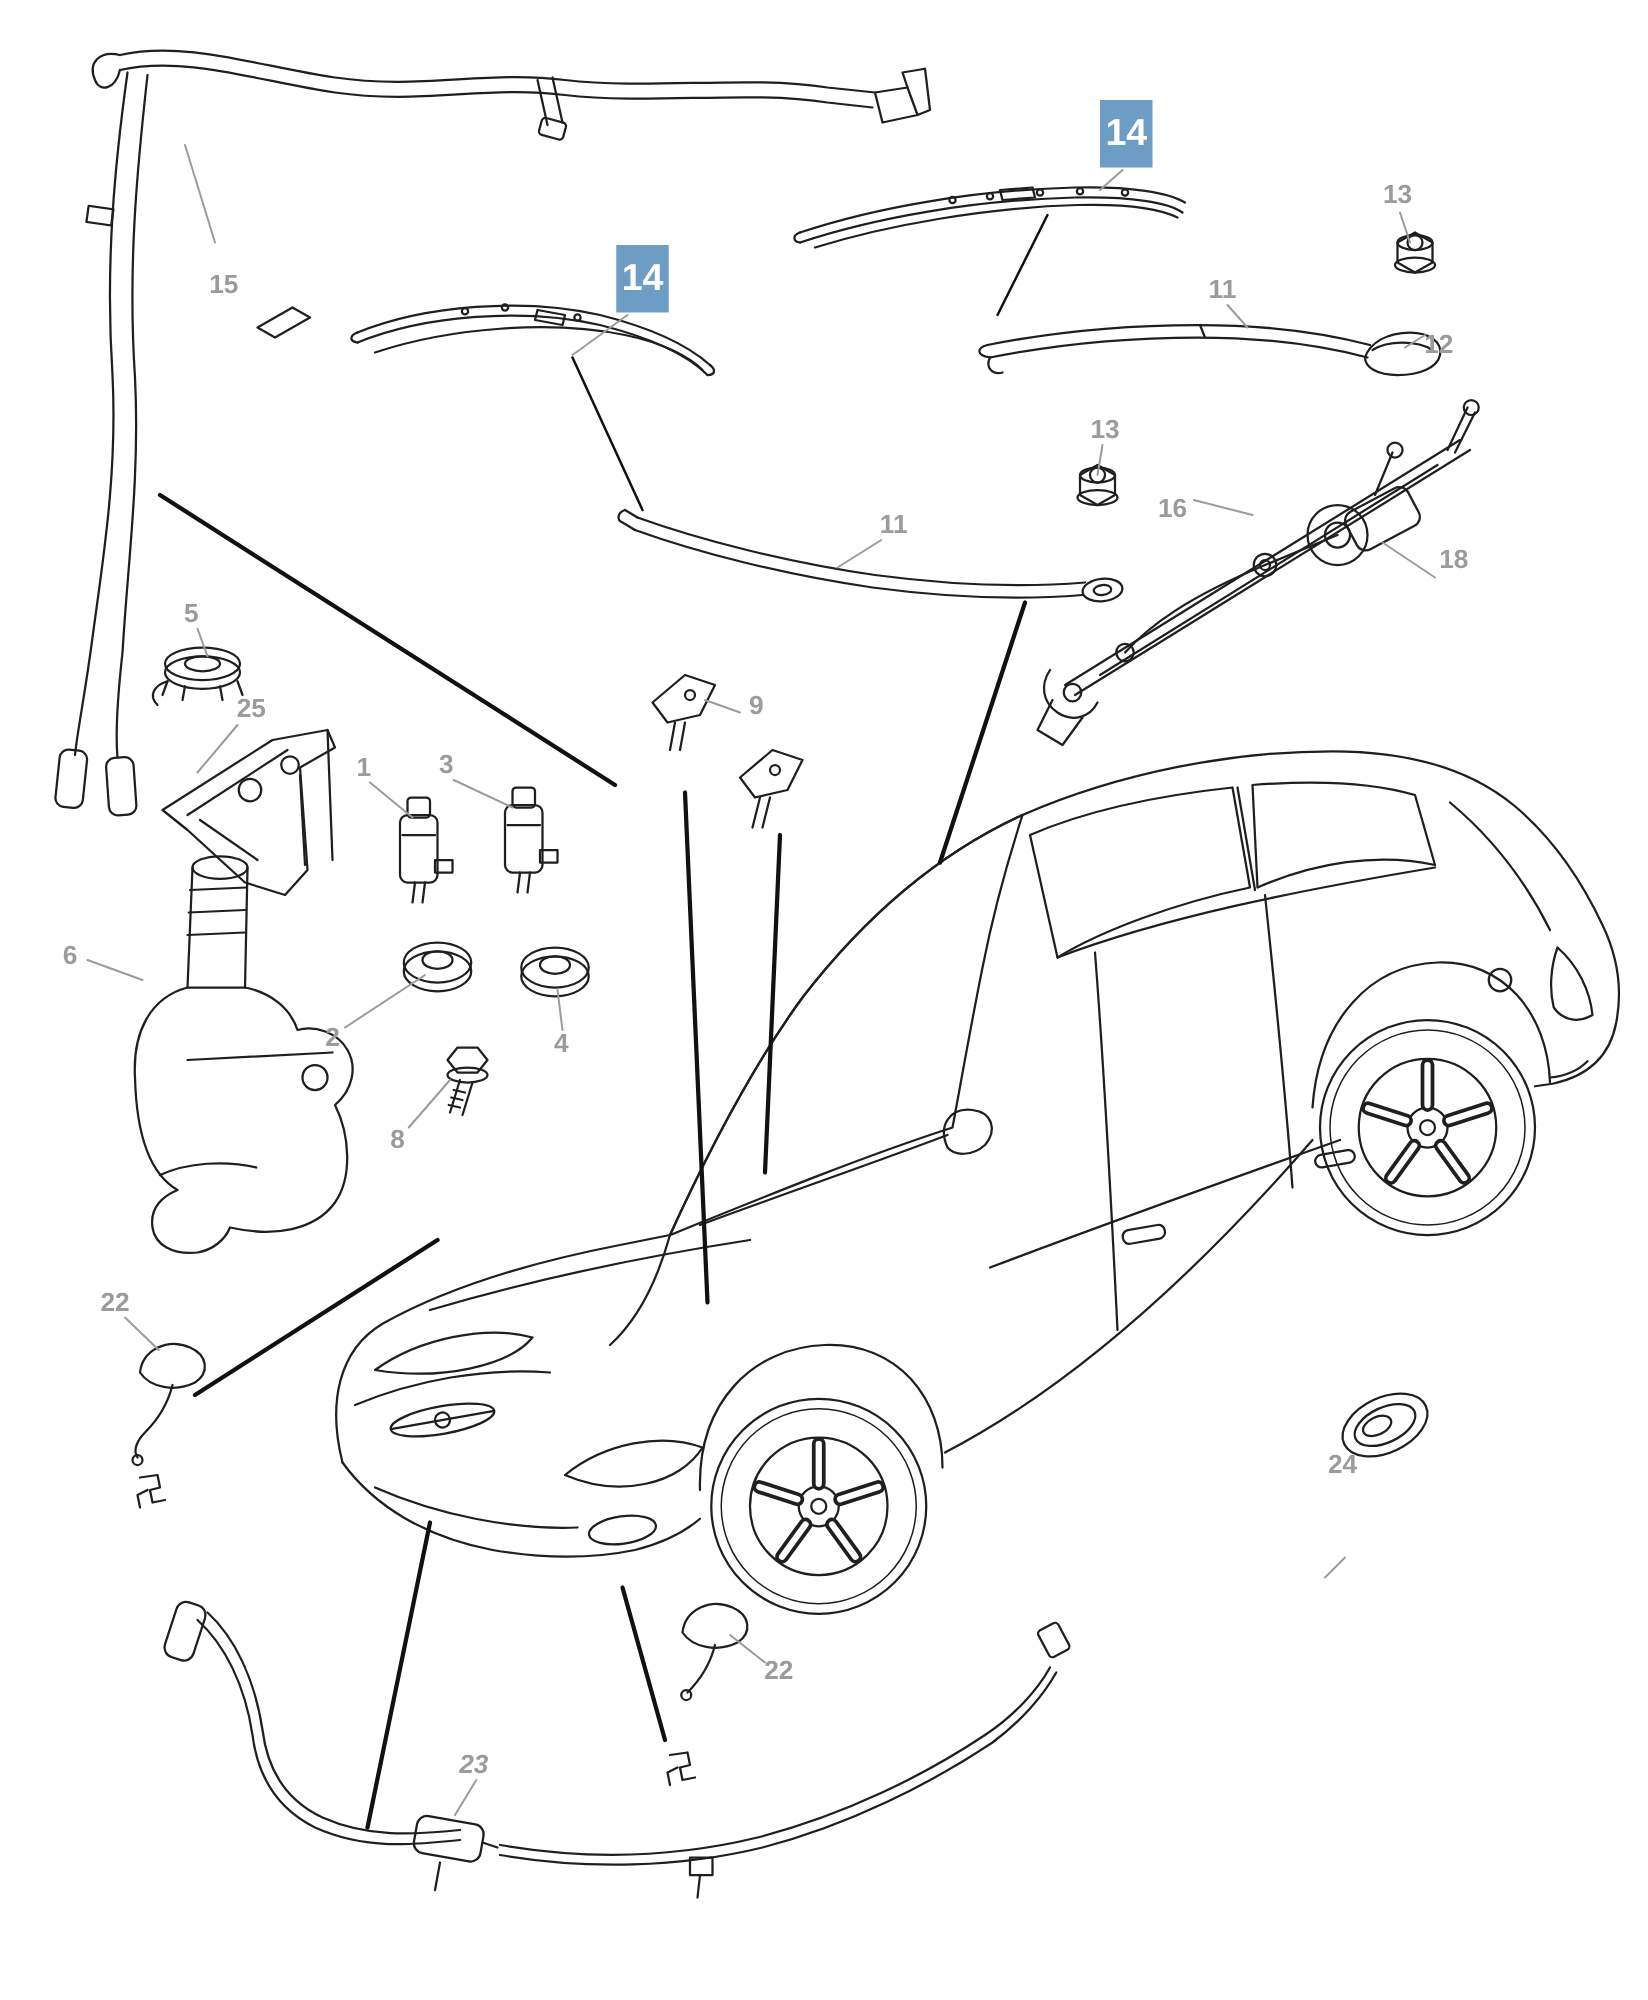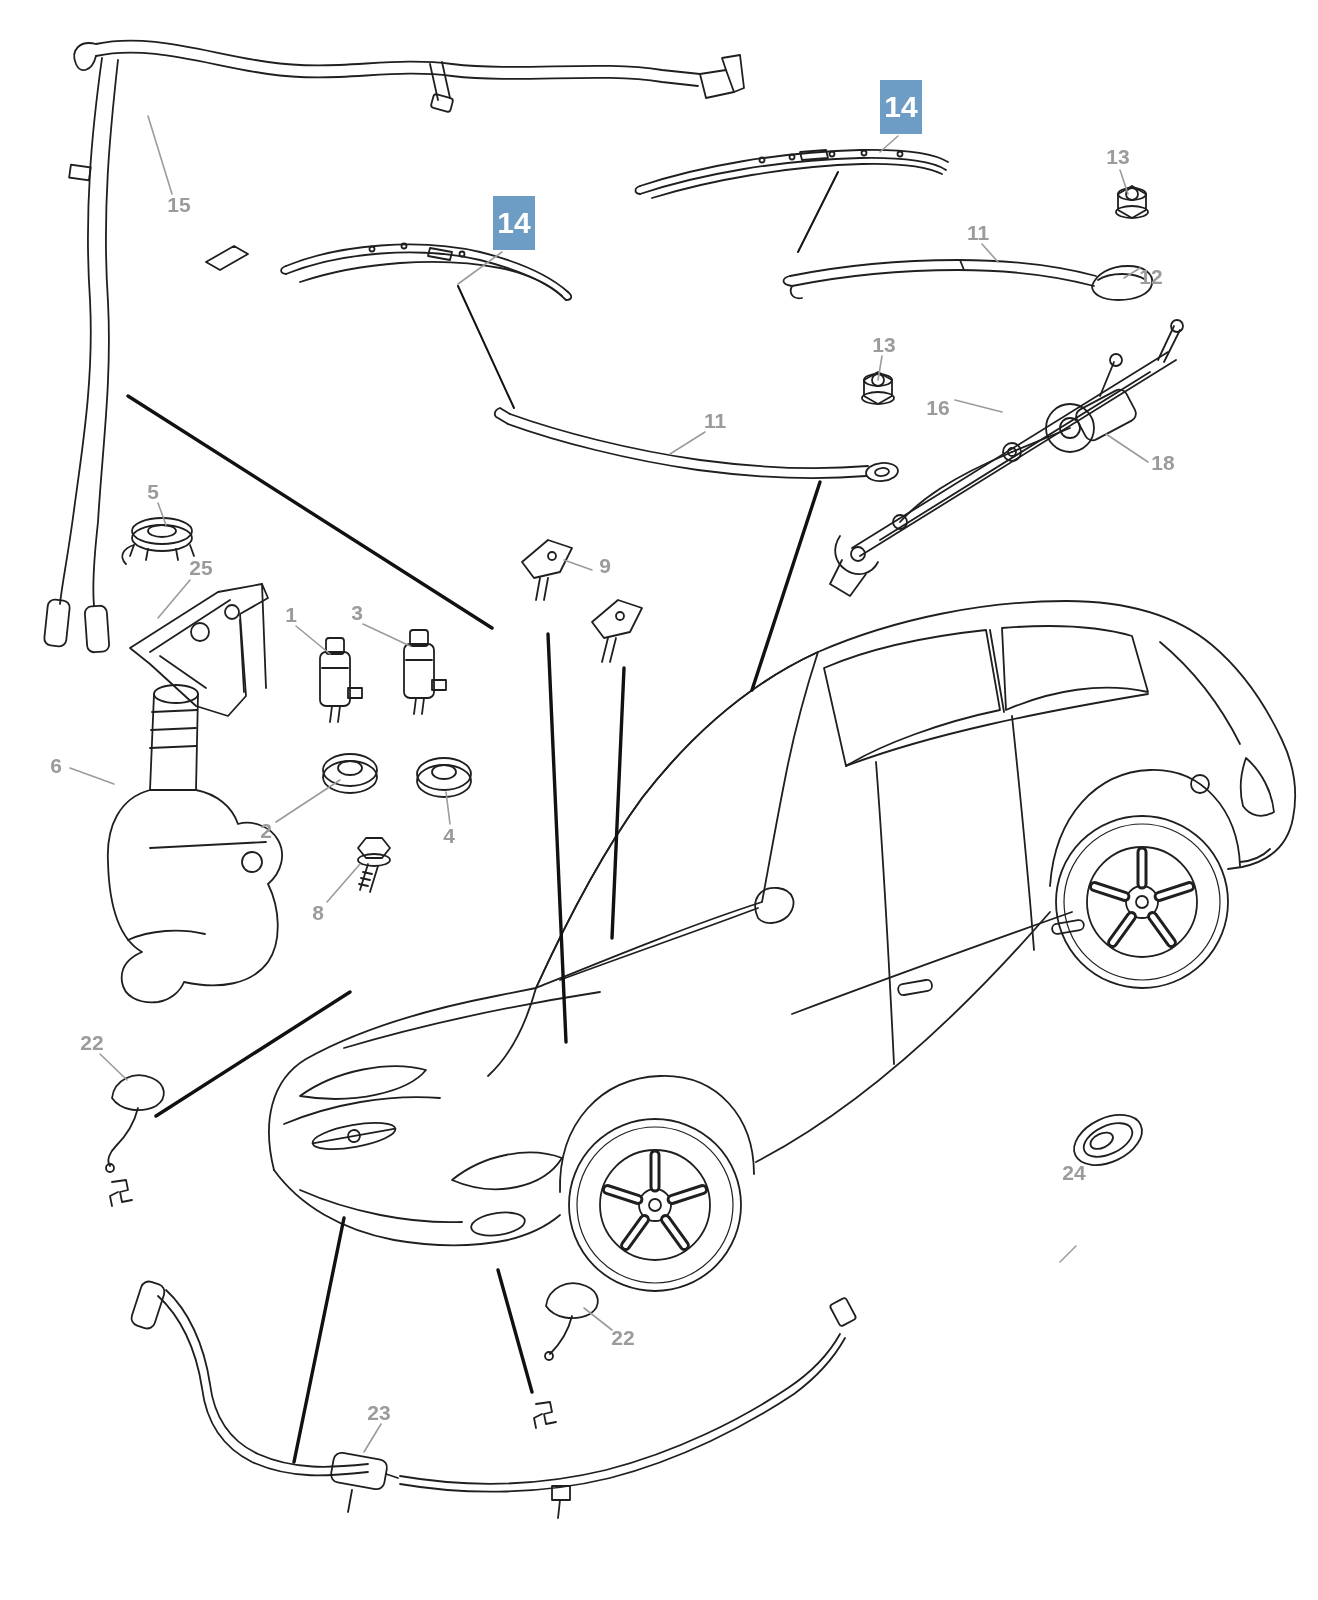--- a/index.html
+++ b/index.html
@@ -340,38 +340,38 @@
       <path d="M 327,902 L 360,864"></path>
       <path d="M 100,1054 L 127,1080"></path>
       <path d="M 612,1330 L 584,1308"></path>
       <path d="M 381,1424 L 364,1452"></path>
       <path d="M 1076,1246 L 1060,1262"></path>
     </g>
   </g>
 </svg>
 
 <div class="callout-layer">
-      <div class="callout" style="left: 179px; top: 204px; text-align: right;">15</div>
+      <div class="callout" style="left: 179px; top: 228px; text-align: right;">15</div>
       <div class="callout highlighted" style="left: 901px; top: 107px;">14</div>
       <div class="callout highlighted" style="left: 514px; top: 223px;">14</div>
       <div class="callout" style="left: 1118px; top: 156px;">13</div>
       <div class="callout" style="left: 1151px; top: 276px;">12</div>
       <div class="callout" style="left: 978px; top: 232px;">11</div>
       <div class="callout" style="left: 884px; top: 344px;">13</div>
       <div class="callout" style="left: 938px; top: 407px;">16</div>
-      <div class="callout" style="left: 1163px; top: 462px; text-align: center;">18</div>
+      <div class="callout" style="left: 1163px; top: 448px; text-align: center;">18</div>
       <div class="callout" style="left: 715px; top: 420px;">11</div>
       <div class="callout" style="left: 153px; top: 491px;">5</div>
       <div class="callout" style="left: 201px; top: 567px;">25</div>
       <div class="callout" style="left: 291px; top: 614px;">1</div>
       <div class="callout" style="left: 357px; top: 612px;">3</div>
       <div class="callout" style="left: 605px; top: 565px;">9</div>
       <div class="callout" style="left: 56px; top: 765px;">6</div>
       <div class="callout" style="left: 266px; top: 830px;">2</div>
       <div class="callout" style="left: 449px; top: 835px;">4</div>
       <div class="callout" style="left: 318px; top: 912px;">8</div>
       <div class="callout" style="left: 92px; top: 1042px;">22</div>
       <div class="callout" style="left: 623px; top: 1337px;">22</div>
-      <div class="callout" style="left: 379px; top: 1412px;">23</div>
+      <div class="callout" style="left: 379px; top: 1412px; font-style: italic;">23</div>
       <div class="callout" style="left: 1074px; top: 1172px;">24</div>
     </div>
 
 </div>
 
 </body></html>

